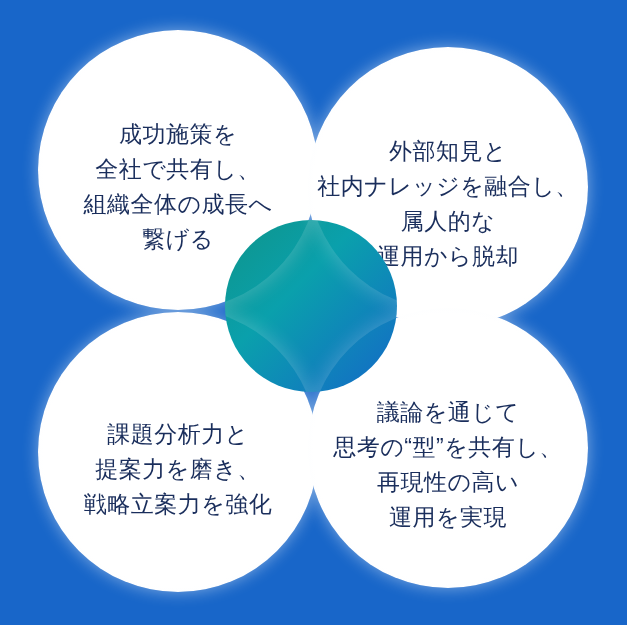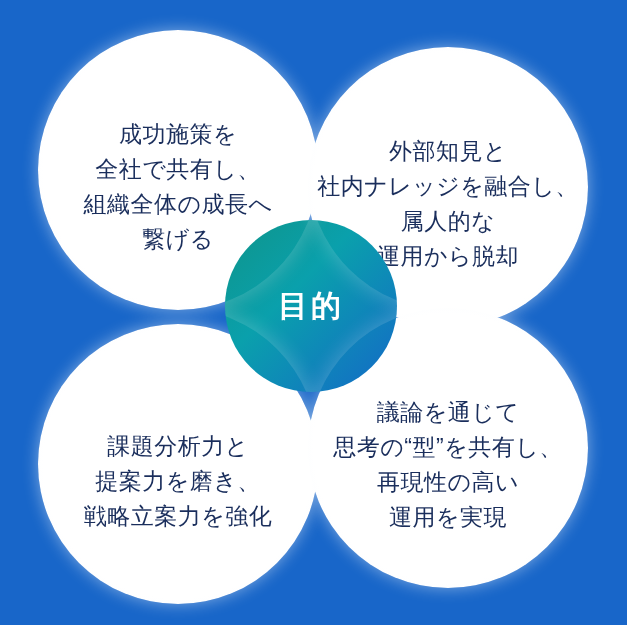--- a/index.html
+++ b/index.html
@@ -22,21 +22,21 @@
     background: radial-gradient(circle at 50% 50%, #ffffff 68%, #f2f7fd 100%);
     box-shadow: 0 0 16px rgba(255, 255, 255, 0.45);
     display: flex;
     align-items: center;
     justify-content: center;
     text-align: center;
     z-index: 1;
   }
   .circle-tl { left: 38px;  top: 30px; }
   .circle-tr { left: 308px; top: 47px; }
-  .circle-bl { left: 38px;  top: 324px; }
+  .circle-bl { left: 38px;  top: 312px; }
   .circle-br { left: 308px; top: 308px; }
   .circle-text {
     white-space: pre-line;
     color: #1A2E5C;
     font-size: 23px;
     line-height: 35px;
     font-weight: 400;
     letter-spacing: 0.5px;
     width: 270px;
     margin-top: 34px;
@@ -107,16 +107,15 @@
 思考の“型”を共有し、
 再現性の高い
 運用を実現</div>
   </div>
 
   <div class="center-circle">
     <div class="glow-overlay glow-tl"></div>
     <div class="glow-overlay glow-tr"></div>
     <div class="glow-overlay glow-bl"></div>
     <div class="glow-overlay glow-br"></div>
-    <div class="center-label">目的</div>
   </div>
 
 </div>
 
 </body></html>

